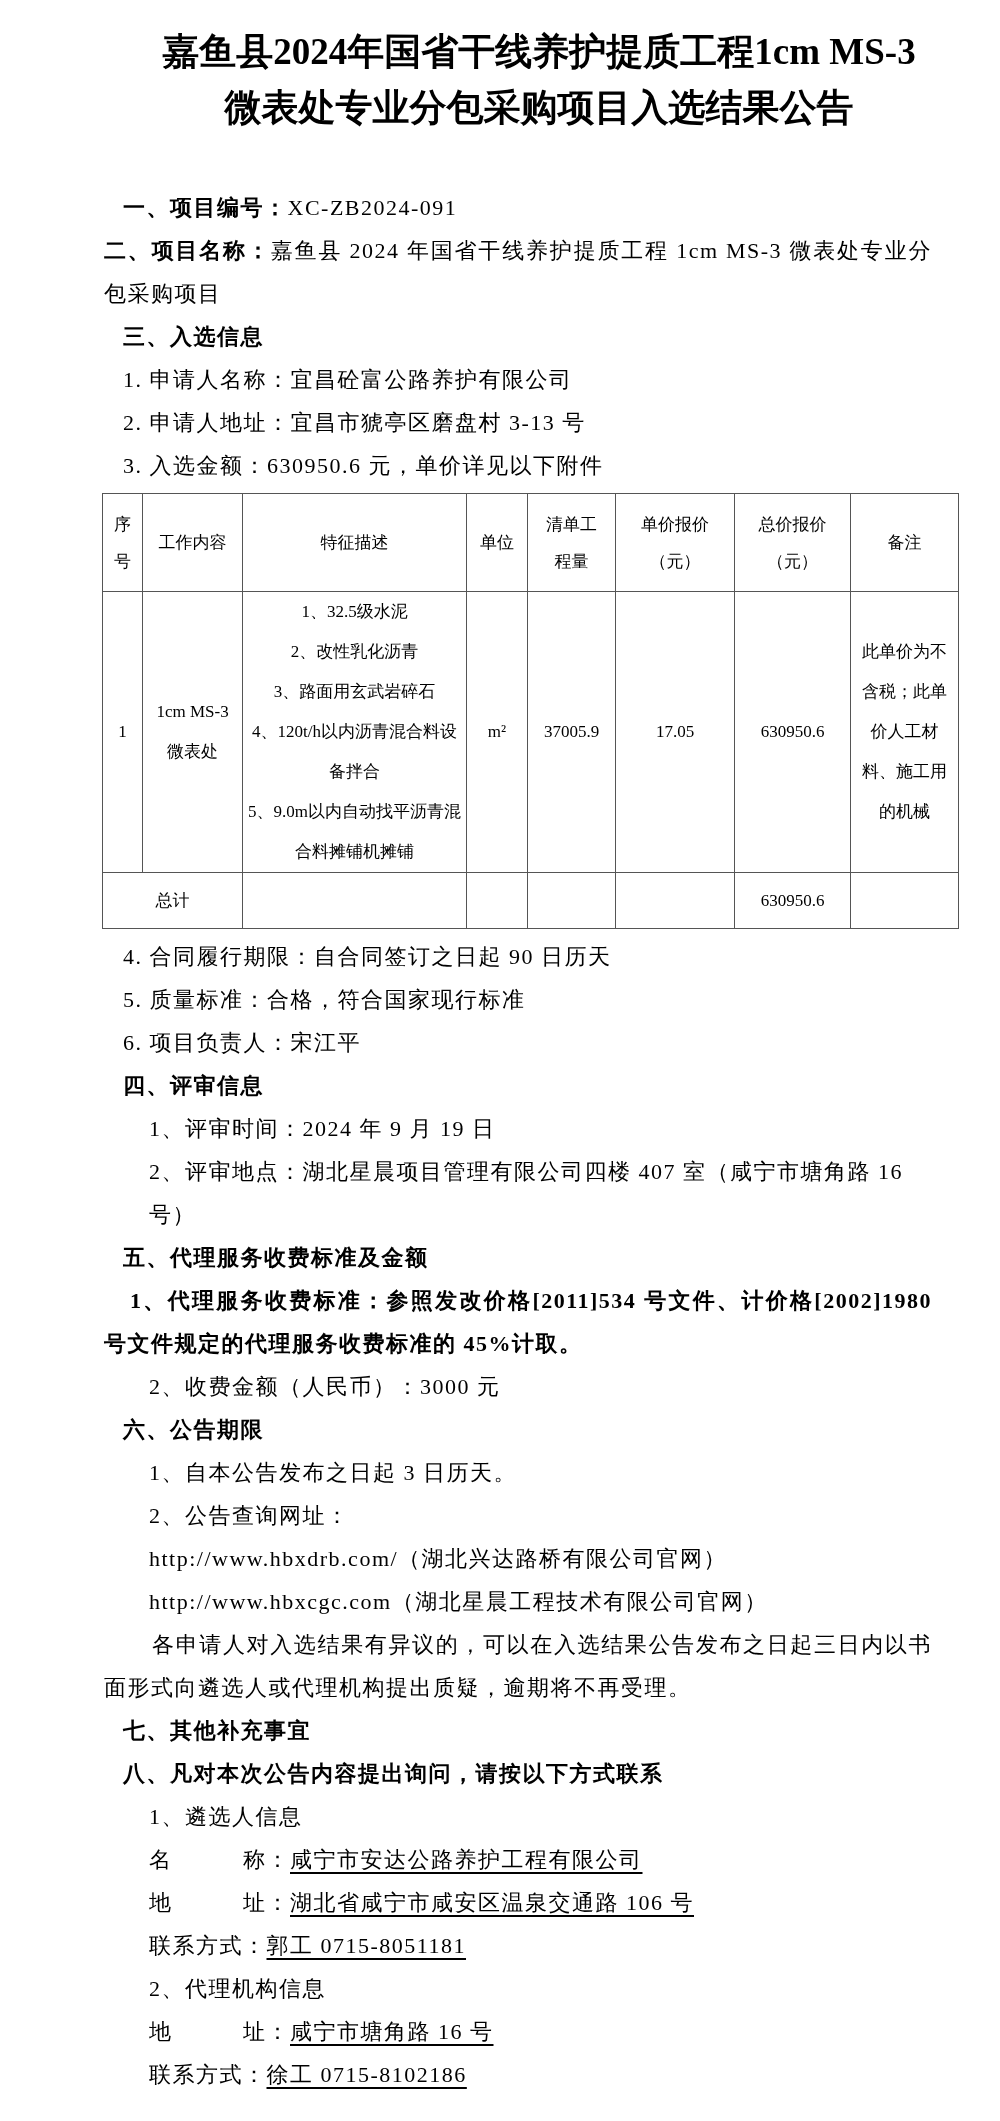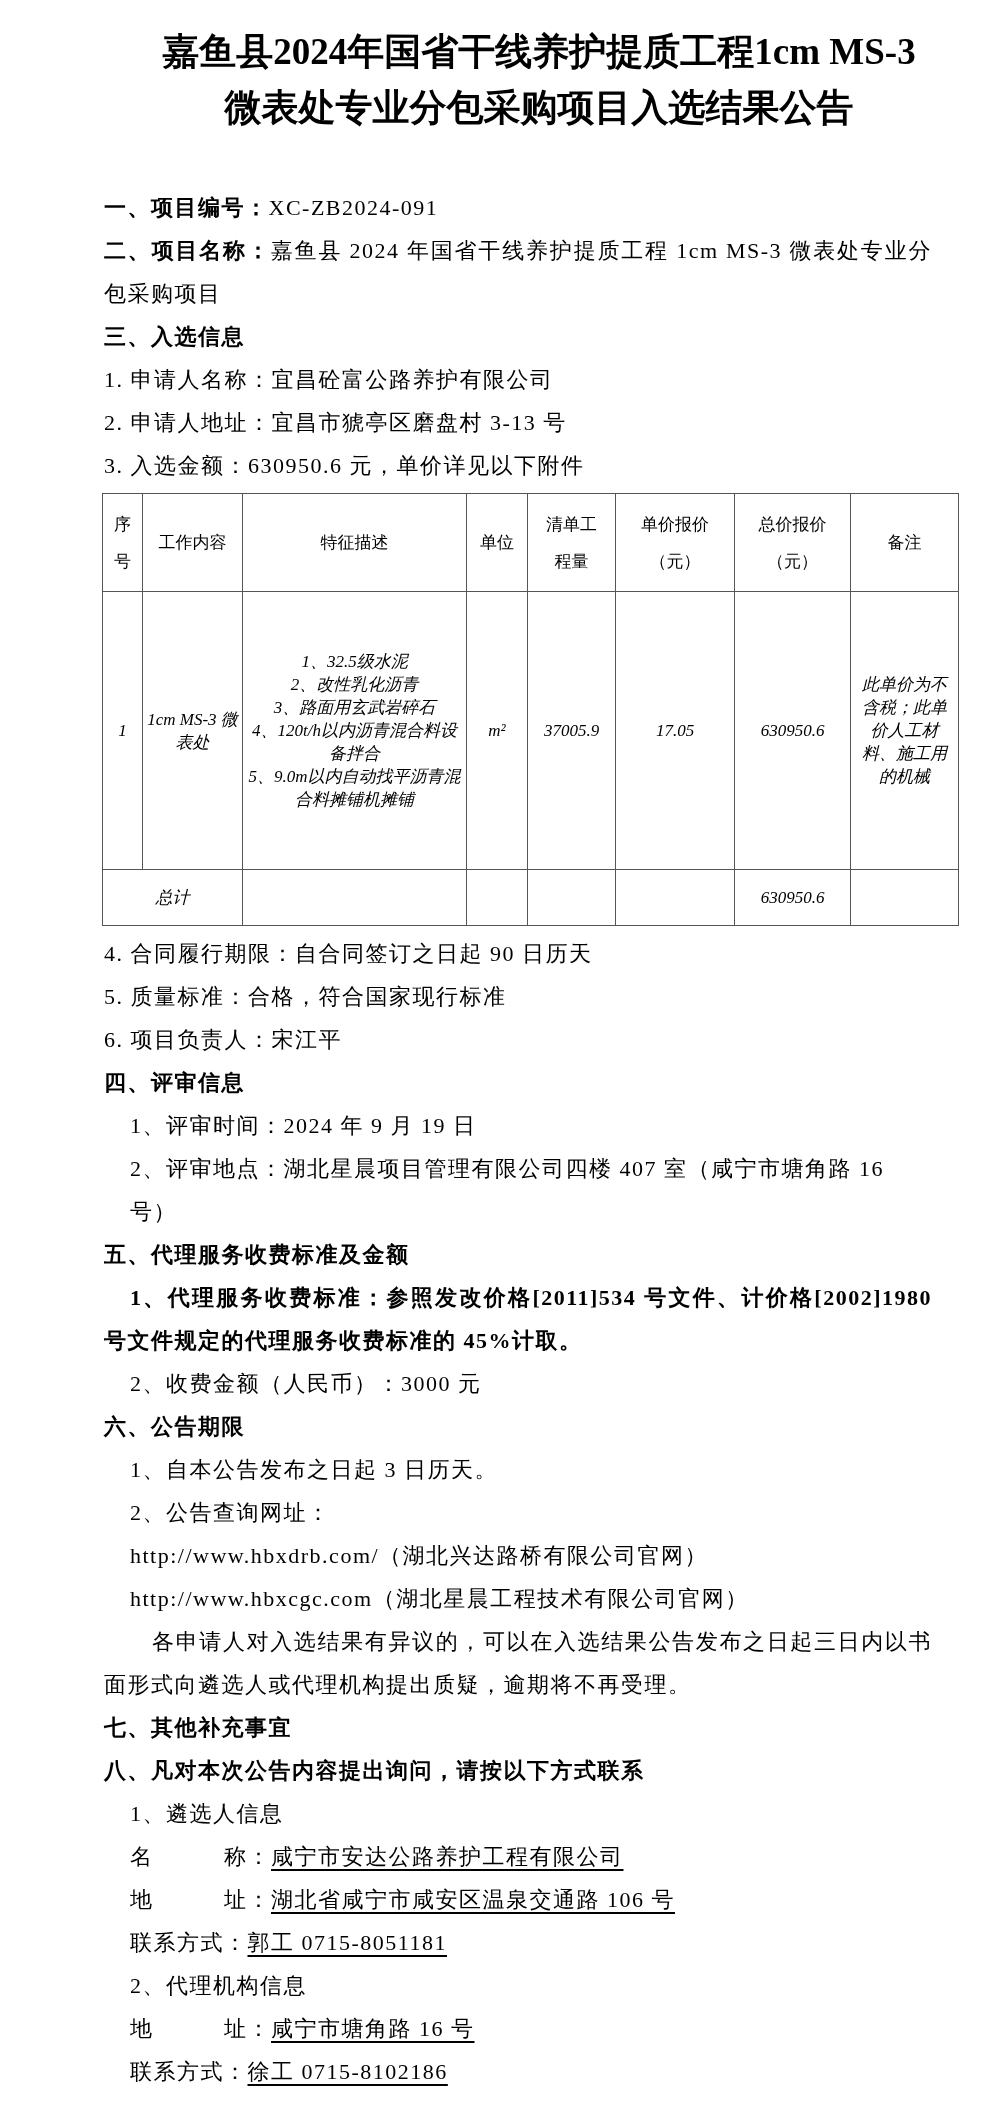--- a/index.html
+++ b/index.html
@@ -3,34 +3,34 @@
 <meta charset="utf-8">
 <style>
   html,body{margin:0;padding:0;background:#ffffff;}
   body{width:1000px;height:2121px;overflow:hidden;
        font-family:"Liberation Serif","DejaVu Serif",serif;color:#000;}
   .page{box-sizing:border-box;width:1000px;height:2108px;padding:24px 26px 0 104px;}
   .doc-title{margin:0;text-align:center;font-size:37px;font-weight:bold;
              line-height:56px;letter-spacing:0px;width:870px;}
   .content{margin-top:50px;width:828px;}
   .p{font-size:22px;line-height:43px;letter-spacing:1.5px;text-align:justify;}
-  .p.single{text-align:left;}
+  .p.single{text-align:left;margin-left:19px;}
   .bold{font-weight:bold;}
   .indent1{padding-left:26px;}
   .ti1{text-indent:26px;font-weight:bold;}
   .ti2{text-indent:48px;}
   .u{text-decoration:underline;text-underline-offset:5px;}
   table.results{border-collapse:collapse;width:856px;margin:6px 0 6px -2px;
                 table-layout:fixed;}
   table.results td,table.results th{border:1px solid #555;padding:0 4px;
                 box-sizing:border-box;font-weight:normal;color:#000;}
   table.results th{height:98px;text-align:center;vertical-align:middle;
                 font-size:17px;line-height:37px;white-space:pre-line;font-weight:normal;}
   table.results td{font-size:17px;text-align:center;vertical-align:middle;
-                line-height:23px;font-style:italic;}
+                line-height:40px;}
   td.features{text-align:left;white-space:pre-line;padding-left:10px;}
   td.remark{text-align:left;line-height:40px;padding-left:8px;}
   tr.data-row td{height:278px;}
   tr.total-row td{height:56px;font-size:17px;}
   .contact-line{padding-left:26px;}
 </style>
 </head>
 <body>
 
 <div class="page">

